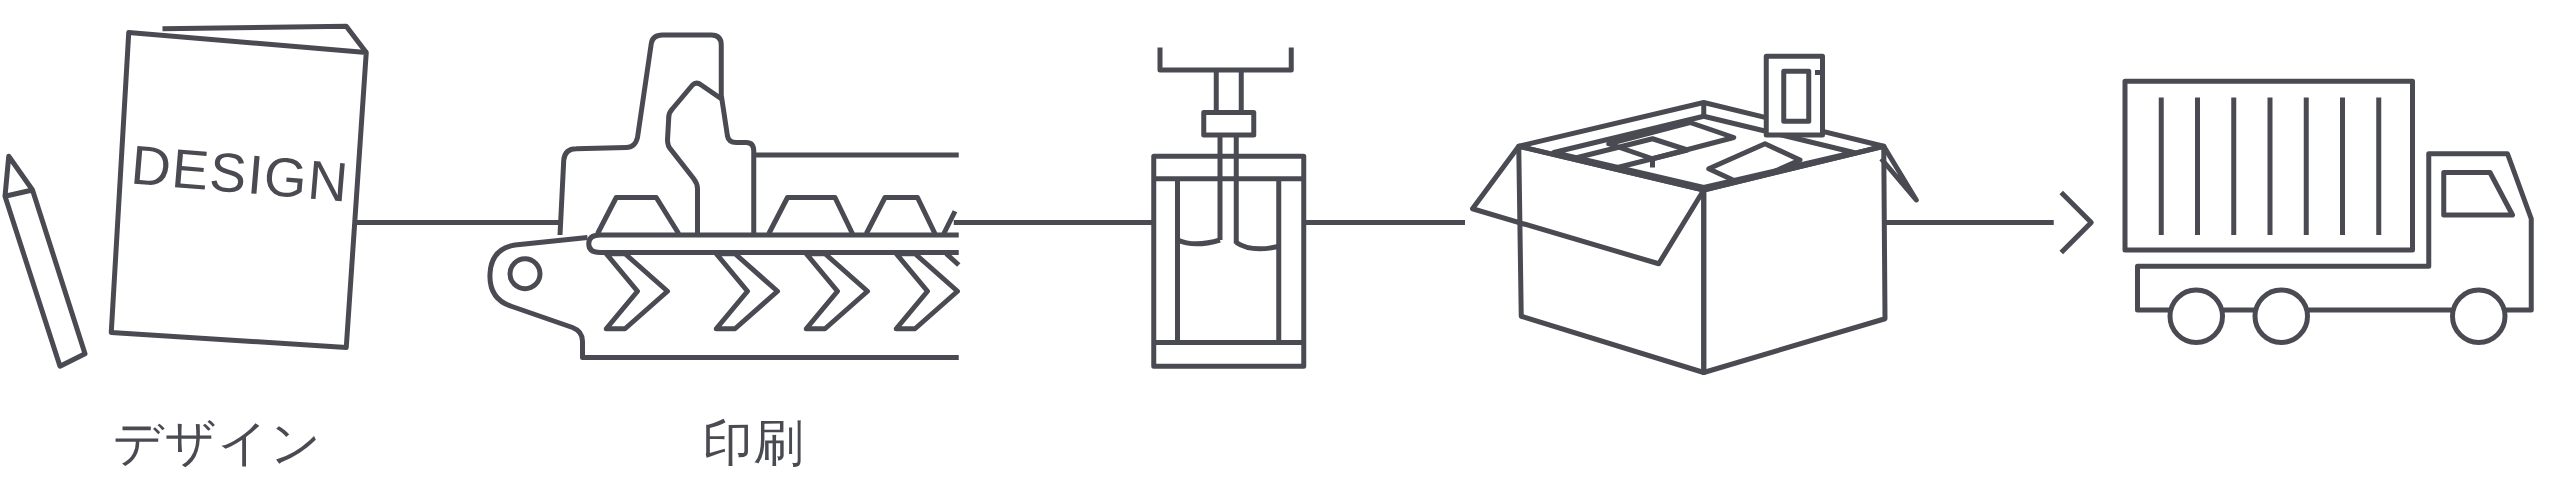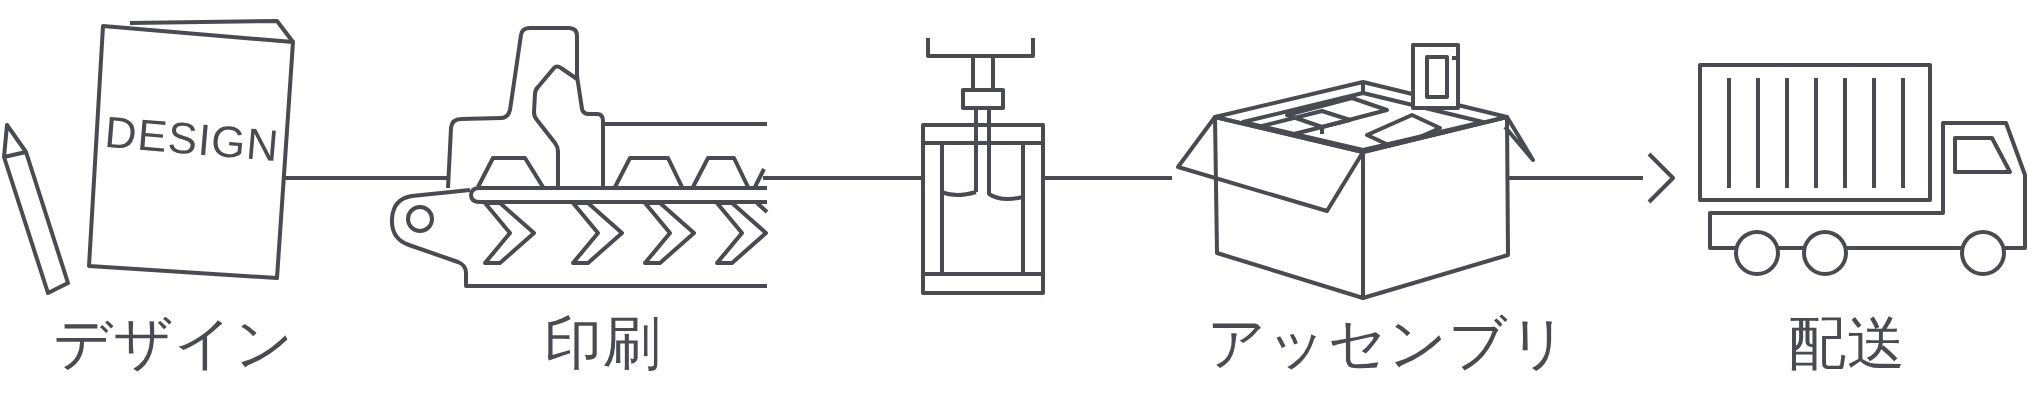--- a/index.html
+++ b/index.html
@@ -6,23 +6,23 @@
   .canvas{
     position:relative;
     width:2042px;height:401px;
     background:#ffffff;
     overflow:hidden;
     font-family:"Liberation Sans", sans-serif;
   }
   .canvas svg{position:absolute;left:0;top:0;}
   .step-label{
     position:absolute;
-    top:308px;height:70px;line-height:70px;
+    top:320px;height:70px;line-height:70px;
     text-align:center;
-    font-size:58px;
+    font-size:40px;
     font-weight:400;
     color:#4a4b52;
     letter-spacing:1px;
     white-space:nowrap;
     user-select:none;
   }
   .lbl-design{left:24px;width:300px;}
   .lbl-printing{left:453px;width:300px;}
   .lbl-filling{left:831px;width:300px;}
   .lbl-assembly{left:1188px;width:400px;}
@@ -114,16 +114,14 @@
       <path d="M1710,213 H1943 V123 H2006 L2025,175 V248 H1710 Z"></path>
       <path d="M1955,138 H1992 L2010,172 H1955 Z"></path>
       <circle fill="#ffffff" cx="1757" cy="253" r="21"></circle>
       <circle fill="#ffffff" cx="1825" cy="253" r="21"></circle>
       <circle fill="#ffffff" cx="1983" cy="253" r="21"></circle>
     </g>
   </svg>
 
   <div class="step-label lbl-design">デザイン</div>
   <div class="step-label lbl-printing">印刷</div>
-  <div class="step-label lbl-assembly">アッセンブリ</div>
-  <div class="step-label lbl-delivery">配送</div>
 
 </div>
 
 </body></html>

